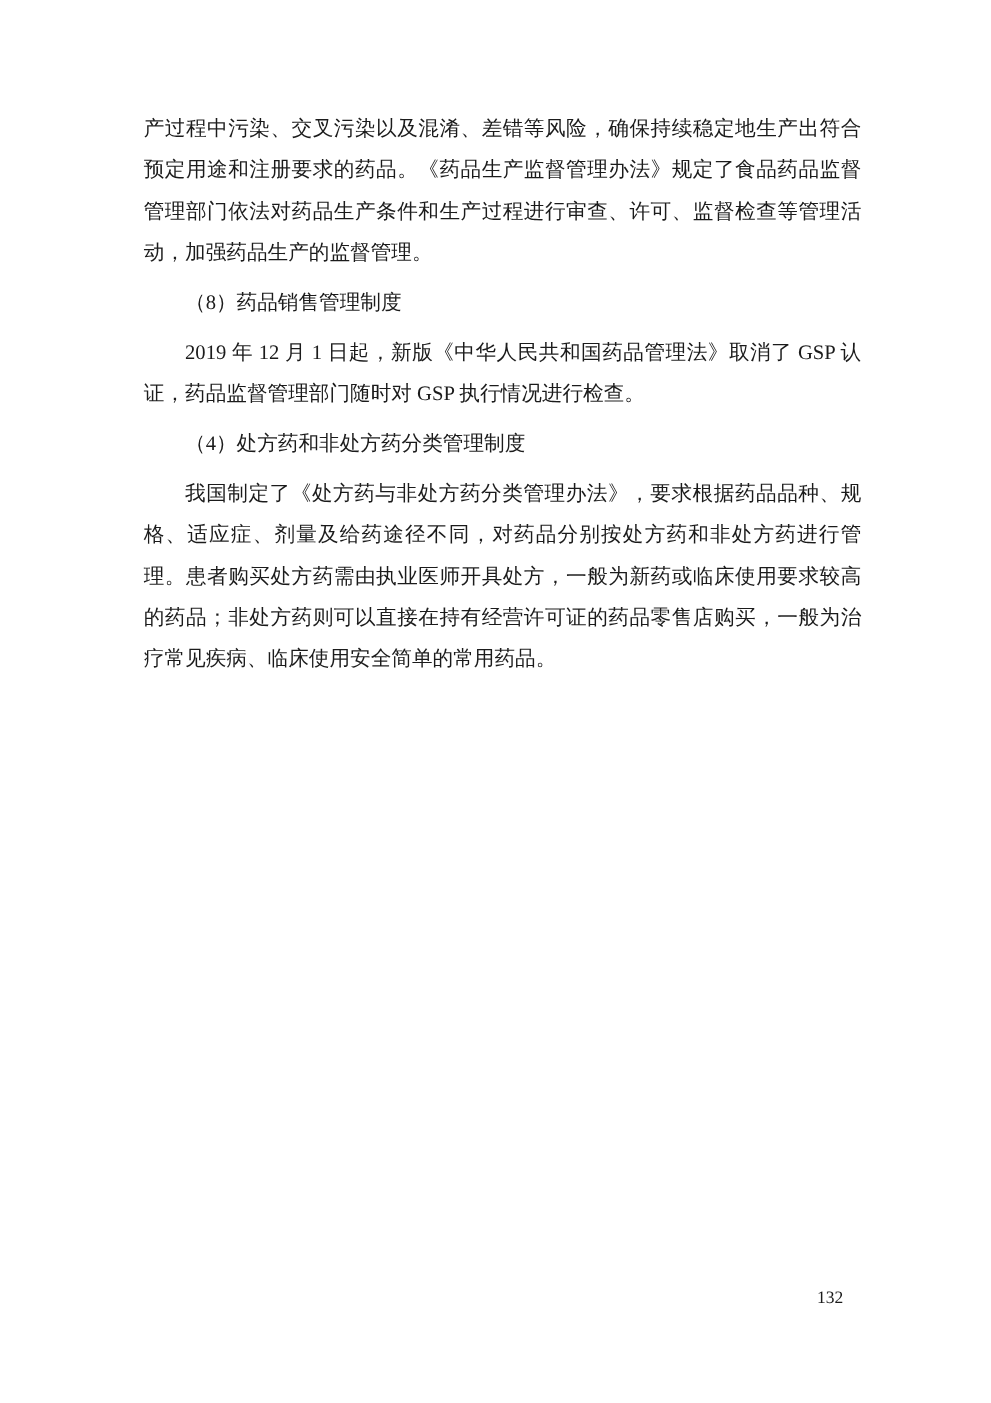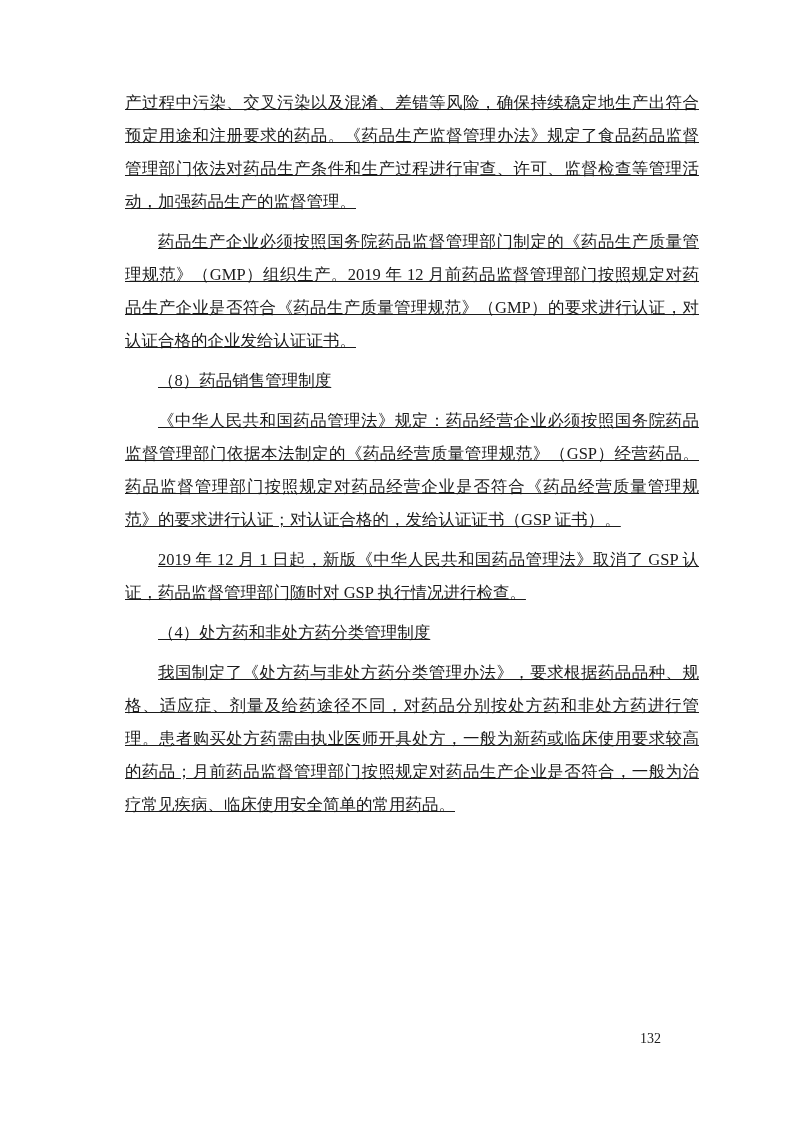--- a/index.html
+++ b/index.html
@@ -11,55 +11,52 @@
     position: relative;
     width: 793px;
     height: 1122px;
     background: #ffffff;
     overflow: hidden;
     font-family: "Liberation Serif", "DejaVu Serif", serif;
     color: #1b1b1b;
   }
   .content {
     position: absolute;
-    left: 125px;
+    left: 115px;
     top: 86px;
     width: 574px;
     text-align: justify;
     text-justify: inter-ideograph;
-    text-decoration: underline;
   }
   .content p {
     font-size: 16.5px;
     line-height: 33px;
     margin: 0 0 7px 0;
     text-align: justify;
     text-align-last: left;
     word-break: break-all;
   }
   .content p.indent {
     text-indent: 2em;
   }
   .page-number {
     position: absolute;
     top: 1031px;
     left: 640px;
     width: 48px;
     font-size: 14px;
-    text-align: left;
+    text-align: center;
     color: #1b1b1b;
   }
 </style>
 </head>
 <body>
 
 <div class="page">
   <div class="content">
     <p class="block">产过程中污染、交叉污染以及混淆、差错等风险，确保持续稳定地生产出符合预定用途和注册要求的药品。《药品生产监督管理办法》规定了食品药品监督管理部门依法对药品生产条件和生产过程进行审查、许可、监督检查等管理活动，加强药品生产的监督管理。</p>
-    <p class="block indent">药品生产企业必须按照国务院药品监督管理部门制定的《药品生产质量管理规范》（GMP）组织生产。2019 年 12 月前药品监督管理部门按照规定对药品生产企业是否符合《药品生产质量管理规范》（GMP）的要求进行认证，对认证合格的企业发给认证证书。</p>
     <p class="block indent">（8）药品销售管理制度</p>
-    <p class="block indent">《中华人民共和国药品管理法》规定：药品经营企业必须按照国务院药品监督管理部门依据本法制定的《药品经营质量管理规范》（GSP）经营药品。药品监督管理部门按照规定对药品经营企业是否符合《药品经营质量管理规范》的要求进行认证；对认证合格的，发给认证证书（GSP 证书）。</p>
     <p class="block indent">2019 年 12 月 1 日起，新版《中华人民共和国药品管理法》取消了 GSP 认证，药品监督管理部门随时对 GSP 执行情况进行检查。</p>
     <p class="block indent">（4）处方药和非处方药分类管理制度</p>
-    <p class="block indent">我国制定了《处方药与非处方药分类管理办法》，要求根据药品品种、规格、适应症、剂量及给药途径不同，对药品分别按处方药和非处方药进行管理。患者购买处方药需由执业医师开具处方，一般为新药或临床使用要求较高的药品；月前药品监督管理部门按照规定对药品生产企业是否符合，一般为治疗常见疾病、临床使用安全简单的常用药品。</p>
+    <p class="block indent">我国制定了《处方药与非处方药分类管理办法》，要求根据药品品种、规格、适应症、剂量及给药途径不同，对药品分别按处方药和非处方药进行管理。患者购买处方药需由执业医师开具处方，一般为新药或临床使用要求较高的药品；非处方药则可以直接在持有经营许可证的药品零售店购买，一般为治疗常见疾病、临床使用安全简单的常用药品。</p>
   </div>
   <div class="page-number">132</div>
 </div>
 
 </body></html>

